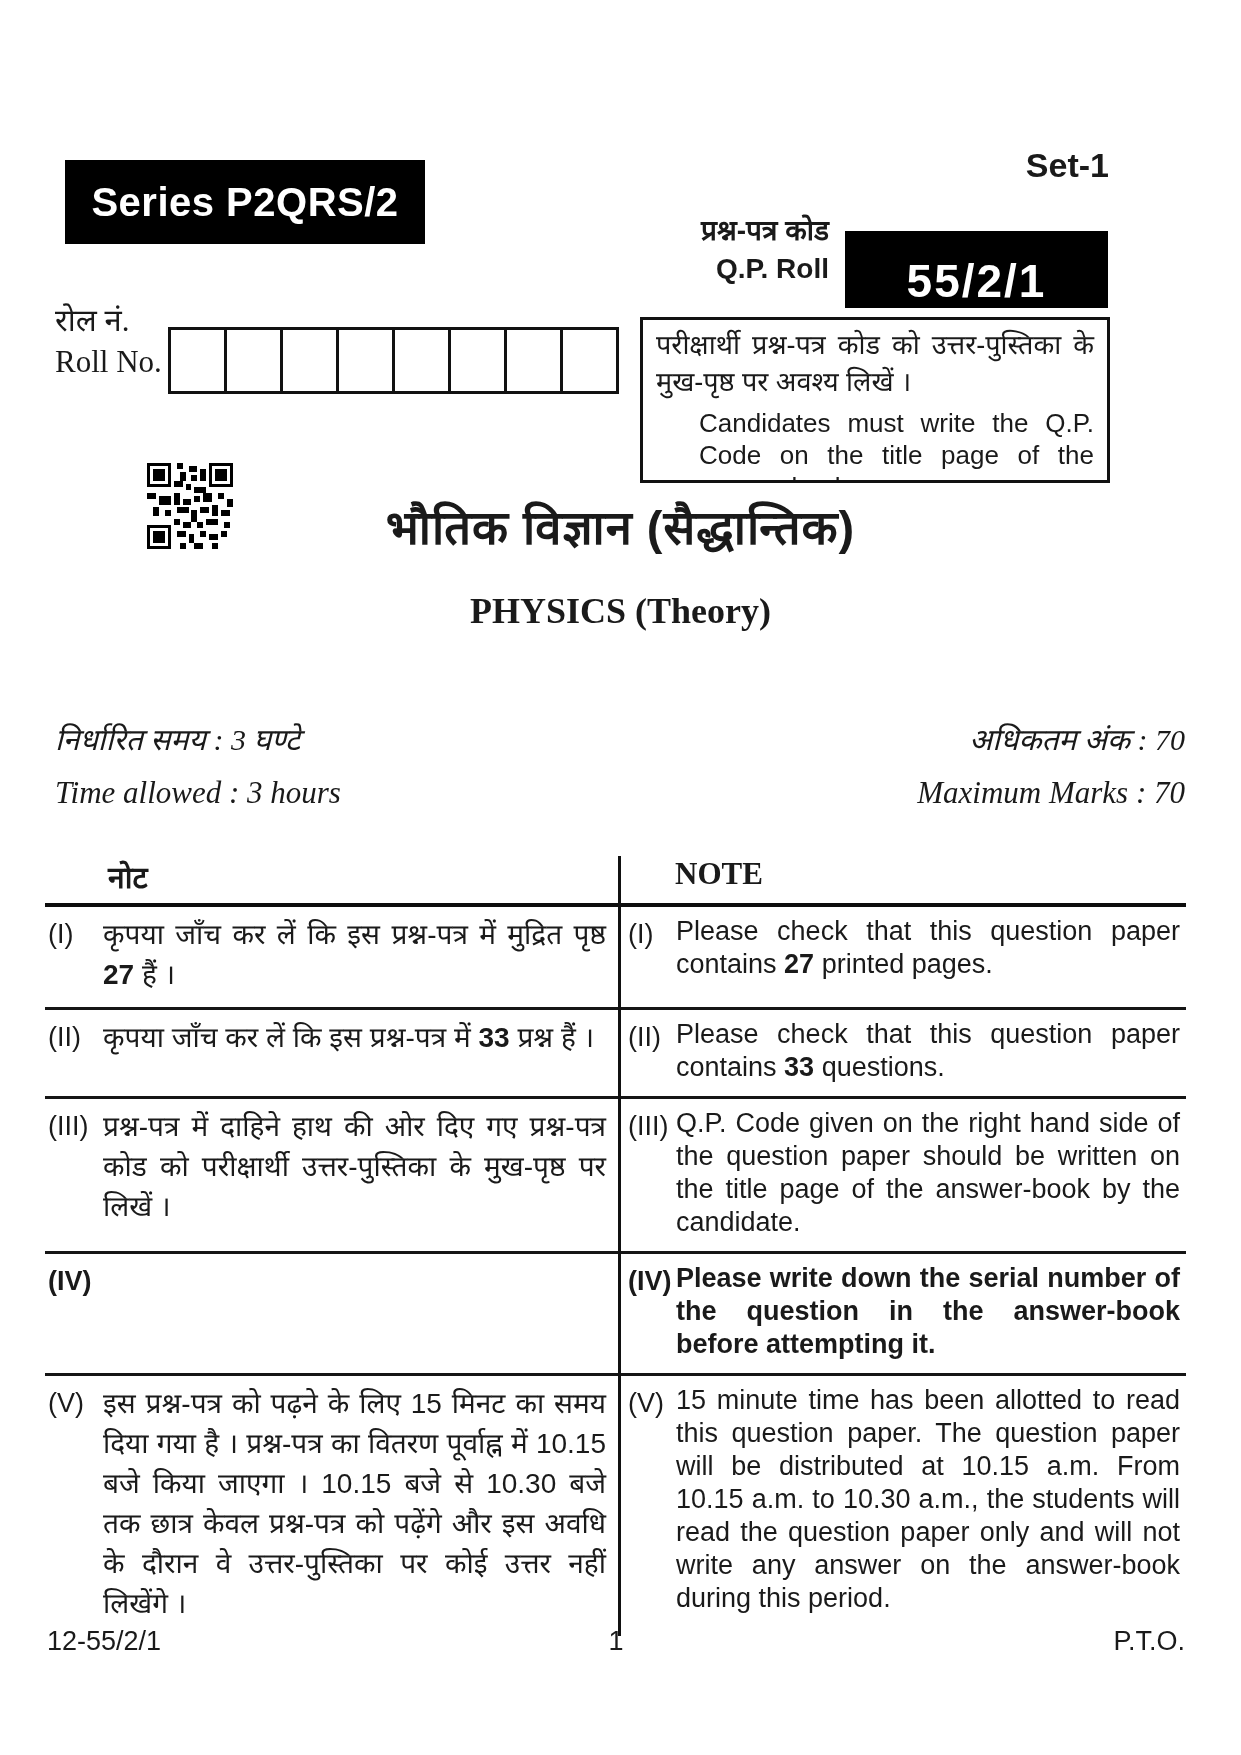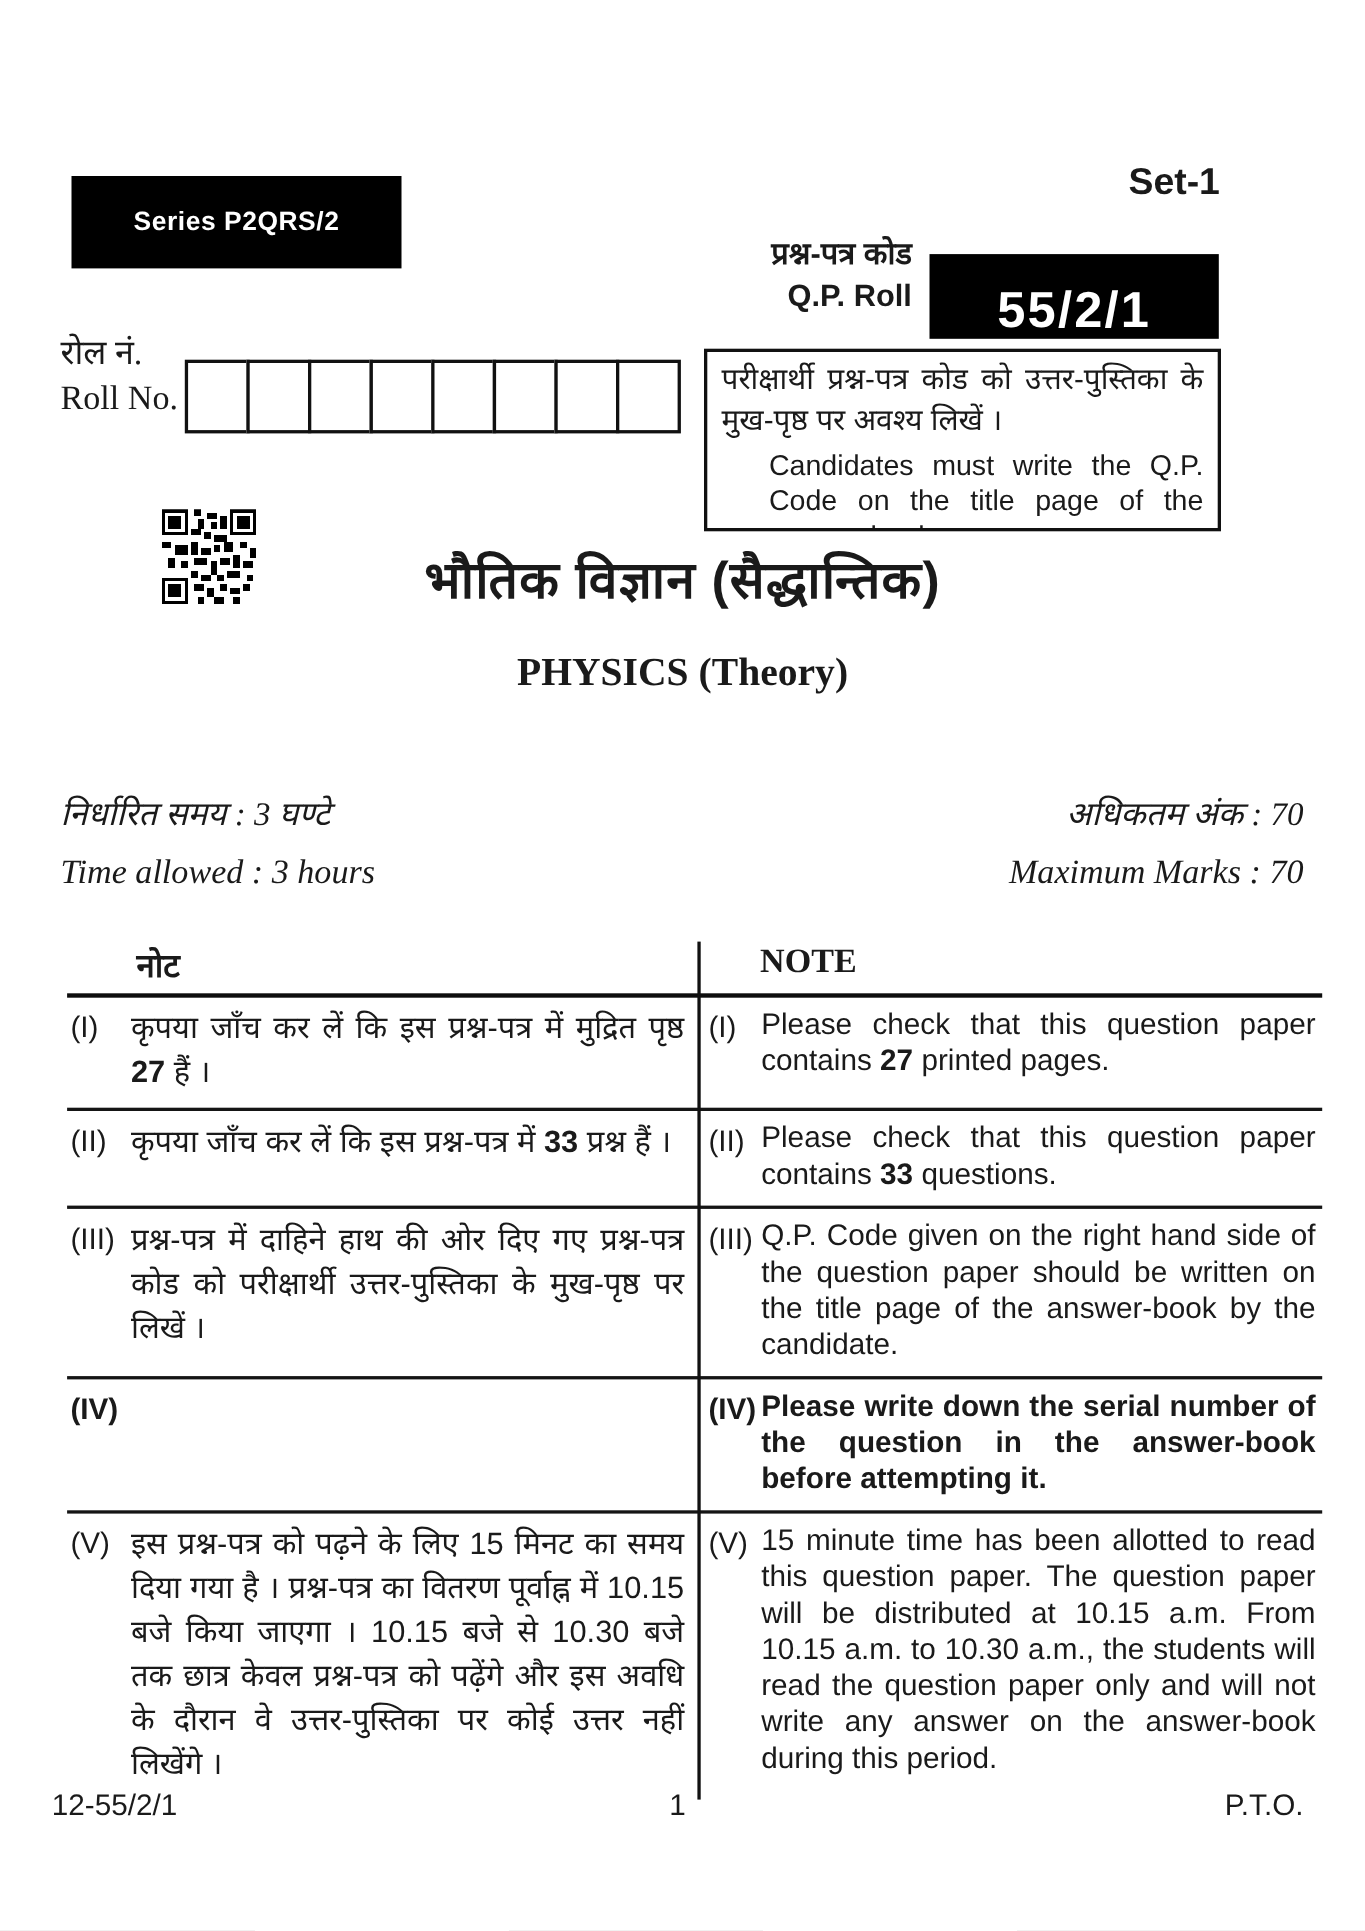--- a/index.html
+++ b/index.html
@@ -4,23 +4,23 @@
 <style>
   * { margin:0; padding:0; box-sizing:border-box; }
   html,body { background:#e8e8e8; }
   .page {
     position:relative; width:1241px; height:1755px; margin:0 auto;
     background:#ffffff; color:#1a1a1a; overflow:hidden;
     font-family:"Liberation Sans", sans-serif;
   }
   
   .series-box {
-    position:absolute; left:65px; top:160px; width:300px; height:84px;
+    position:absolute; left:65px; top:160px; width:360px; height:84px;
     background:#000; color:#fff; display:flex; align-items:center; justify-content:center;
-    font-size:24px; font-weight:700; letter-spacing:.5px;
+    font-size:40px; font-weight:700; letter-spacing:.5px;
   }
   .set-label {
     position:absolute; top:146px; right:132px;
     font-size:34px; font-weight:700;
   }
   .qp-label {
     position:absolute; top:212px; right:412px; text-align:right;
     font-size:28px; font-weight:700; line-height:38px;
   }
   .qp-box {
@@ -54,21 +54,21 @@
   }
   .title-en {
     position:absolute; left:0; top:590px; width:100%; text-align:center;
     font-family:Liberation Serif, serif; font-size:36px; font-weight:700;
   }
   
   .meta-row { position:absolute; left:55px; right:56px; display:flex; justify-content:space-between; }
   .meta-hi { top:718px; font-family:"Liberation Serif", serif; font-style:italic; font-size:30px; }
   .meta-en { top:775px; font-family:"Liberation Serif", serif; font-style:italic; font-size:31px; }
   
-  .note-table { position:absolute; left:61px; top:856px; width:1141px; }
+  .note-table { position:absolute; left:45px; top:856px; width:1141px; }
   .col-divider { position:absolute; left:573px; top:0; width:3px; height:100%; background:#111; }
   .note-header { display:flex; border-bottom:4px solid #0d0d0d; padding-bottom:6px; }
   .nh-left  { width:573px; padding-left:63px; font-size:30px; font-weight:700; }
   .nh-right { flex:1; padding-left:57px; font-family:"Liberation Serif", serif; font-size:31px; font-weight:700; }
   .note-row { display:flex; border-bottom:3px solid #151515; padding:8px 0 12px 0; }
   .note-row:last-child { border-bottom:none; }
   .cell { display:flex; }
   .cell-hi { width:573px; }
   .cell-en { flex:1; }
   .num { width:58px; flex:0 0 58px; padding-left:3px; font-size:27px; line-height:38px; }

